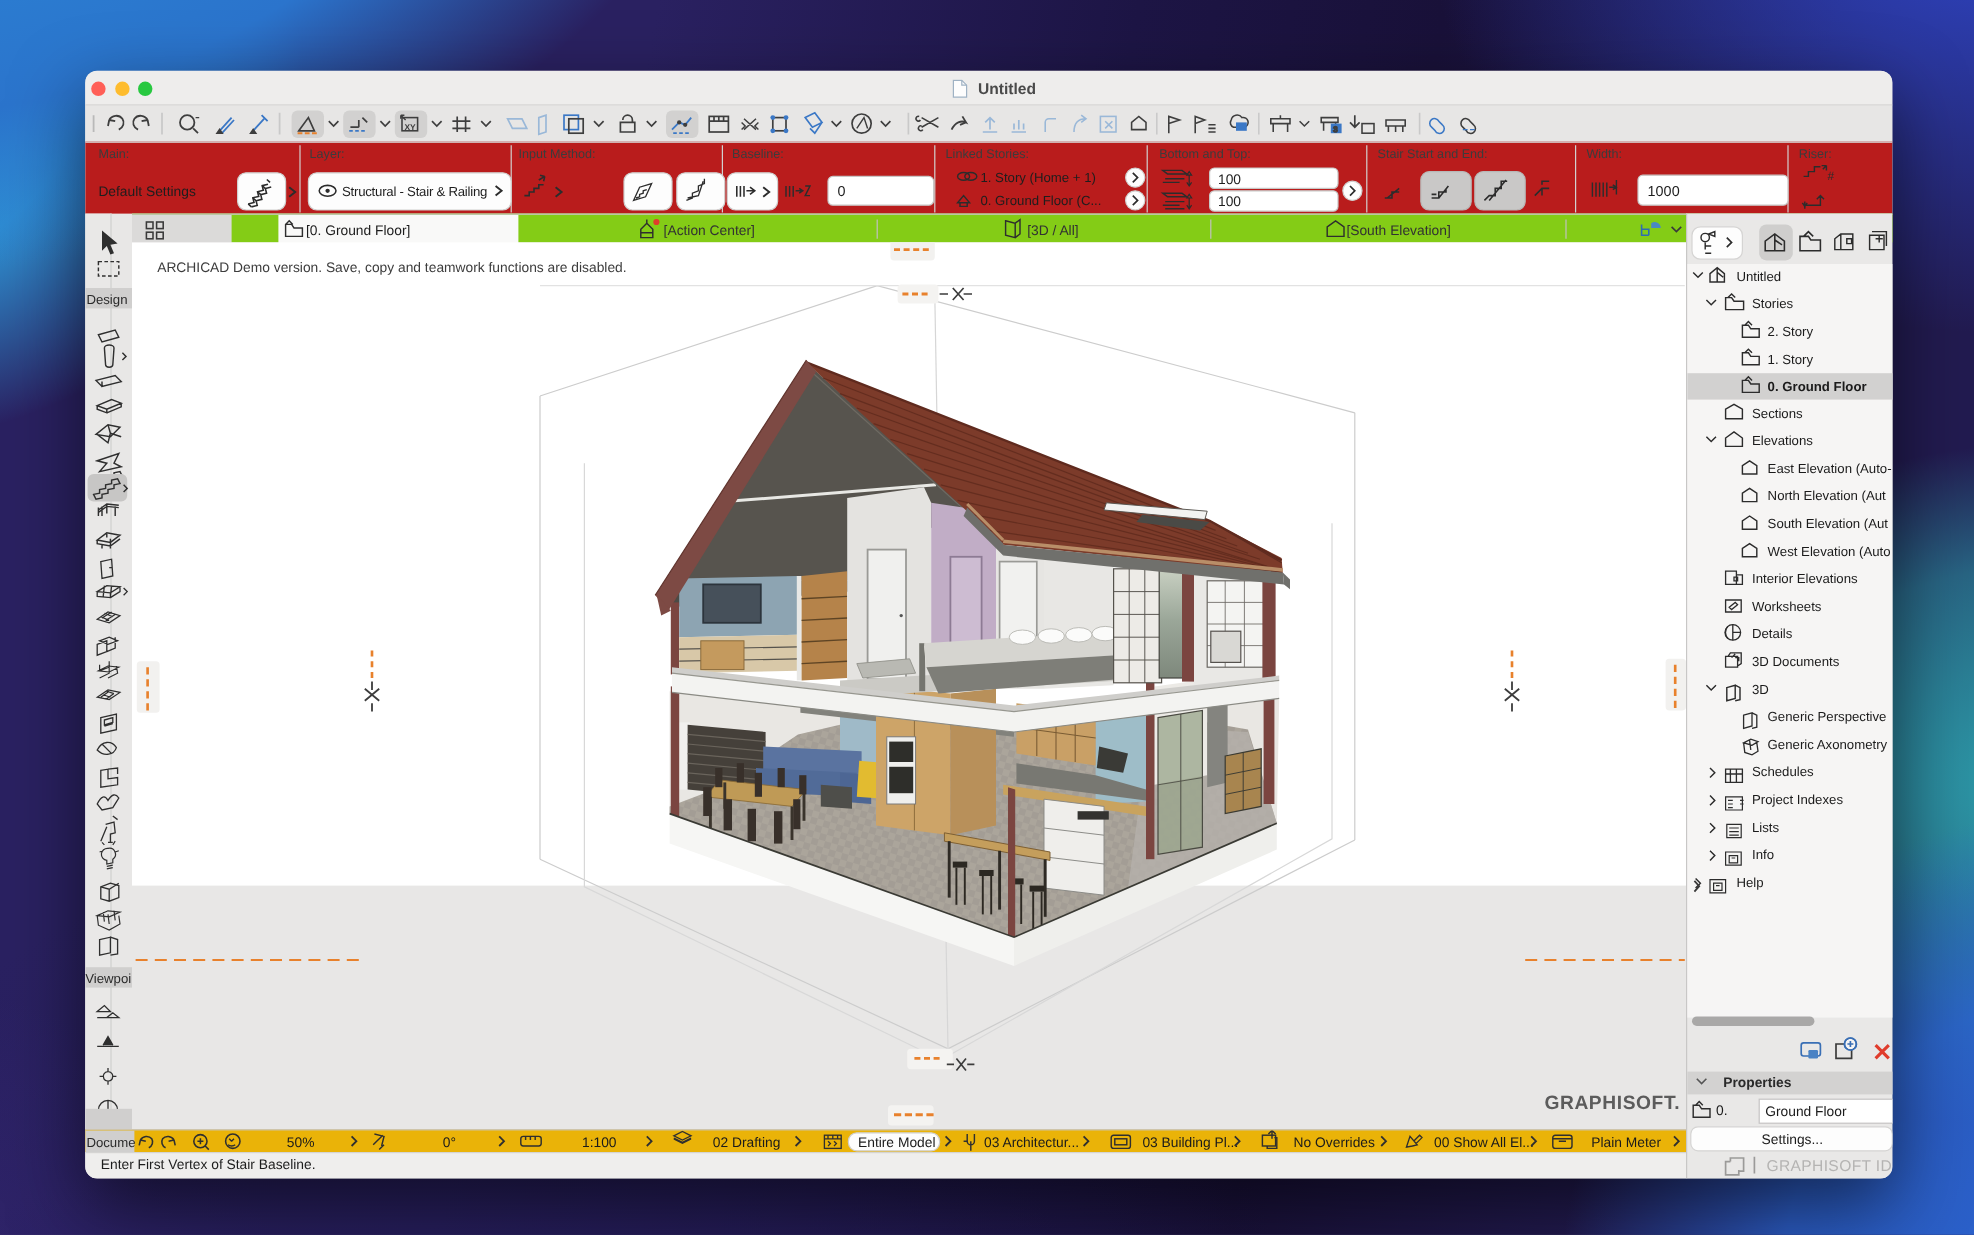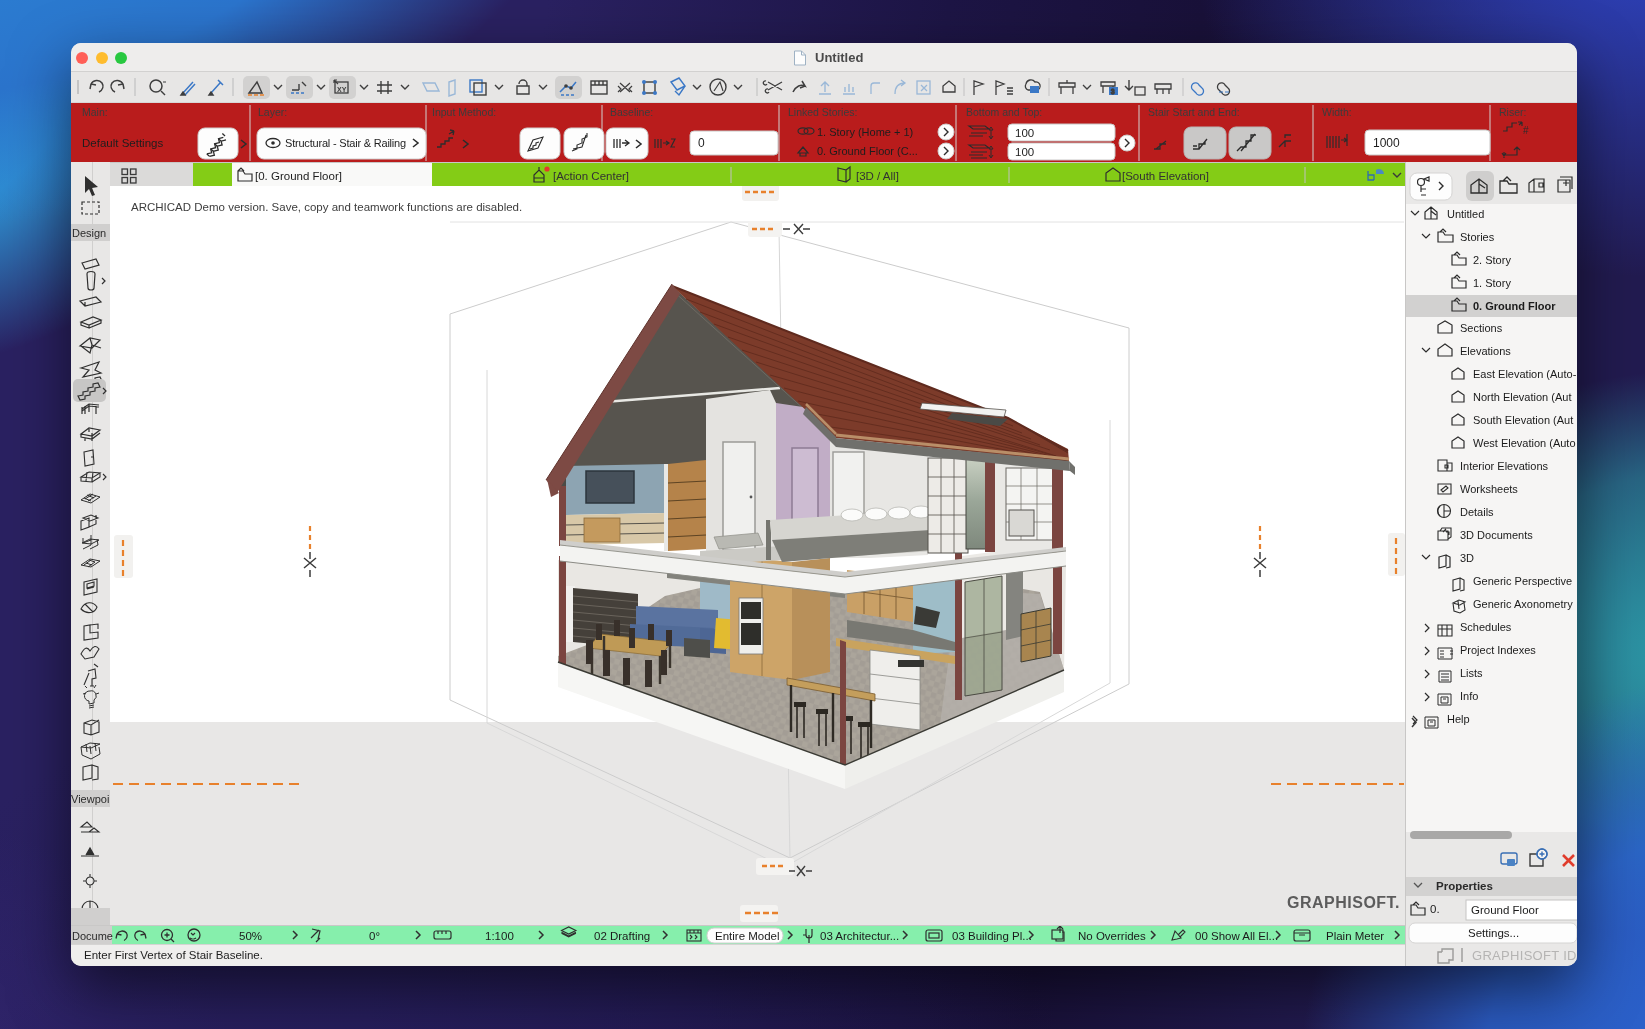--- a/index.html
+++ b/index.html
@@ -1,29 +1,29 @@
 <!DOCTYPE html>
 <html><head>
 <meta charset="utf-8">
 <style>
   * { margin:0; padding:0; box-sizing:border-box; }
   html,body { width:1645px; height:1029px; overflow:hidden; font-family:"Liberation Sans", sans-serif; }
   .abs { position:absolute; }
   #desktop { position:absolute; left:0; top:0; width:1645px; height:1029px; background:#1e1850; }
-  #win { position:absolute; left:71px; top:43px; width:1506px; height:923px; background:#e8e7e6; border-radius:10px; overflow:hidden; box-shadow:0 22px 60px rgba(0,0,0,.55); }
+  #win { position:absolute; left:71px; top:59px; width:1506px; height:923px; background:#e8e7e6; border-radius:10px; overflow:hidden; box-shadow:0 22px 60px rgba(0,0,0,.55); }
   .titlebar { position:absolute; left:0; top:0; width:100%; height:29px; background:#eeedec; border-bottom:1px solid #d2d1d0; }
   .tl { position:absolute; top:9px; width:12px; height:12px; border-radius:50%; }
   .ttl { position:absolute; top:7px; left:0; width:100%; text-align:center; font-size:13px; font-weight:bold; color:#4a4a4a; }
   .toolbar { position:absolute; left:0; top:29px; width:100%; height:30px; background:#e7e6e5; }
   .infobar { position:absolute; left:0; top:59px; width:100%; height:60px; background:#b91c1c; border-top:1px solid #d8d7d6; }
   .tabbar { position:absolute; left:39px; top:119px; width:1563px; height:24px; background:#84cc16; border-top:1px solid #c8c7c6;}
   .palette { position:absolute; left:0; top:119px; width:22px; height:763px; background:#e9e8e7; border-right:1px solid #d0cfce; }
   .canvas { position:absolute; left:39px; top:143px; width:1295px; height:536px; background:#ffffff; }
   .rpanel { position:absolute; left:1334px; top:119px; width:172px; height:804px; background:#e9e8e7; border-left:1px solid #c8c7c6; }
-  .statusbar { position:absolute; left:0; top:882px; width:1334px; height:19px; background:#86efac; border-top:1px solid #c9c8c7;text-align:right; }
+  .statusbar { position:absolute; left:0; top:882px; width:1334px; height:19px; background:#eab308; border-top:1px solid #c9c8c7;text-align:right; }
   .msgbar { position:absolute; left:0; top:901px; width:1334px; height:22px; background:#efeeed; border-top:1px solid #d5d4d3; }
   .txt { font-size:11.5px; color:#1d1d1d; }
 </style>
 </head>
 <body>
 <div id="desktop">
   <div class="abs" style="left:0;top:0;width:1645px;height:1029px;background:
     radial-gradient(680px 560px at 1790px 1070px, rgba(44,104,215,1) 0%, rgba(44,104,215,.8) 45%, rgba(44,104,215,0) 72%),
     radial-gradient(480px 380px at 1695px 655px, rgba(45,160,172,1) 0%, rgba(45,160,172,.55) 48%, rgba(45,160,172,0) 75%),
     radial-gradient(760px 560px at 1660px -70px, rgba(47,72,205,.95) 0%, rgba(47,72,205,0) 62%),

